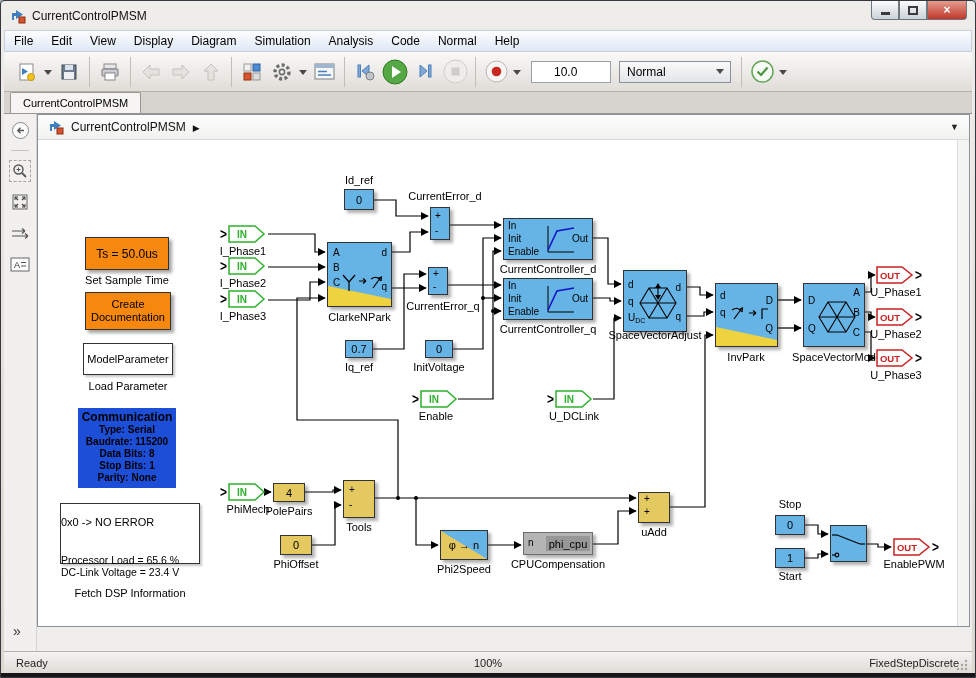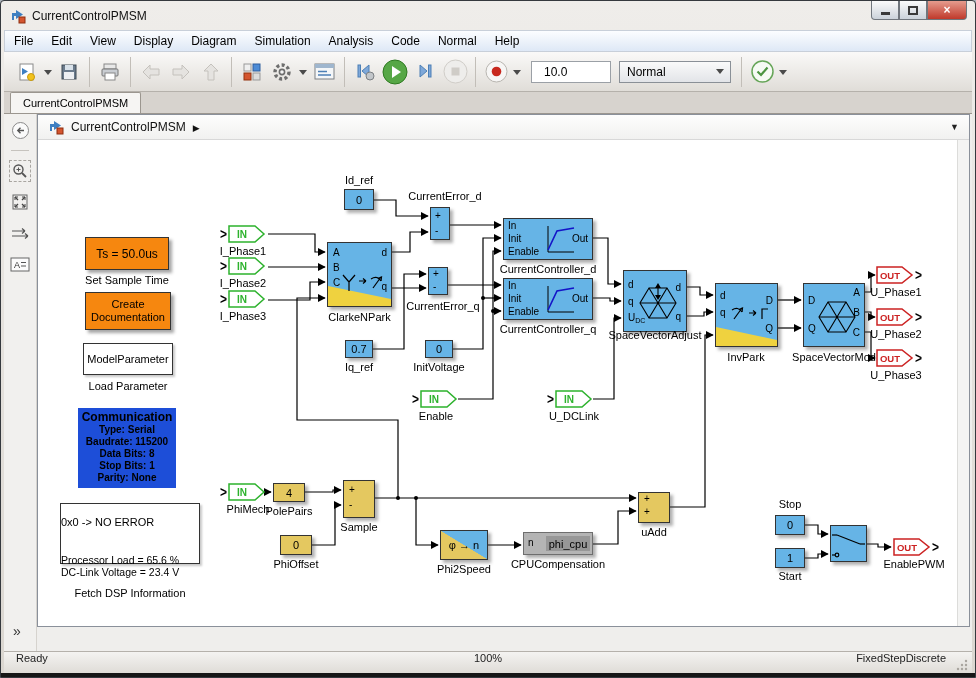--- a/index.html
+++ b/index.html
@@ -15,42 +15,42 @@
 .minbar{display:block;width:9px;height:3px;background:#3A3A3A;margin-top:7px}
 .maxbox{display:block;width:10px;height:9px;border:2px solid #3A3A3A}
 
 .menubar{position:absolute;left:3px;right:3px;top:29px;height:22px;background:linear-gradient(#FCFDFF,#DEE8F6);border:1px solid #C8CFD9;display:flex;align-items:center;font-size:12px}
 .menu-item{padding:3px 9px;cursor:default}
 
 .toolbar{position:absolute;left:3px;right:3px;top:51px;height:40px;background:linear-gradient(#FAF9F8,#E0DDD8);border-bottom:1px solid #B5B1AB;display:flex;align-items:center;padding:0 8px}
 .tbtn{height:32px;min-width:28px;display:flex;align-items:center;justify-content:center;margin:0 1px}
 .caret{width:0;height:0;border:4px solid transparent;border-top:5px solid #4A4A4A;margin:5px 2px 0 2px}
 .tsep{width:1px;height:30px;background:#C2BEB8;margin:0 5px}
-.time-input{width:80px;height:22px;border:1px solid #9BA0A6;font-size:12px;padding:2px 12px;font-family:"Liberation Sans",sans-serif}
+.time-input{width:80px;height:22px;border:1px solid #9BA0A6;font-size:12px;padding:2px 22px;font-family:"Liberation Sans",sans-serif}
 .mode-select{width:112px;height:22px;border:1px solid #8A9097;background:linear-gradient(#FAFAFA,#E2E4E8);font-size:12px;display:flex;align-items:center;justify-content:space-between;padding:0 4px 0 7px;margin-left:8px}
 
 .tabbar{position:absolute;left:3px;right:3px;top:91px;height:22px;background:#D7D3CE;border-bottom:1px solid #9B968F;display:flex;align-items:flex-end;padding-left:6px}
 .tab{height:21px;background:#F6F5F3;border:1px solid #9B968F;border-bottom:none;border-radius:2px 2px 0 0;font-size:11px;padding:4px 12px 0 12px}
 
 .main{position:absolute;left:3px;right:3px;top:113px;height:537px;background:#EFEEEC}
 .palette{position:absolute;left:0;top:0;bottom:0;width:33px;background:#F1F0EE;border-right:1px solid #D6D3CE;display:flex;flex-direction:column;align-items:center;padding-top:5px;gap:9px}
 .pic{width:22px;height:22px;display:flex;align-items:center;justify-content:center}
 .pdiv{width:18px;height:1px;background:#C6C3BE}
 .zoombox{border:1px dashed #A9A6A1;width:22px;height:22px}
 .more{position:absolute;left:9px;top:509px;font-size:14px;color:#333;letter-spacing:-1px}
 .frame{position:absolute;left:33px;top:0;right:2px;bottom:24px;border:1px solid #8A909A;background:#fff}
 .breadcrumb{position:absolute;left:0;right:0;top:0;height:25px;background:linear-gradient(#FDFDFD,#F1F1F0);border-bottom:1px solid #D8D8D8;display:flex;align-items:center;padding:0 10px;gap:7px;font-size:12px;color:#111}
 .crumb-arrow{font-size:9px;margin-top:1px}
 .crumb-caret{margin-left:auto;font-size:9px;color:#222}
 .canvas{position:absolute;left:0;top:25px;right:12px;bottom:0;background:#fff;overflow:hidden}
 .vstrip{position:absolute;right:0;top:25px;bottom:0;width:12px;background:#F4F4F3;border-left:1px solid #DCDCDA}
 
-.status{position:absolute;left:3px;right:3px;top:650px;height:23px;background:linear-gradient(#F4F3F1,#DEDBD6);border-top:1px solid #B5B1AB;font-size:11px;color:#222;display:flex;}
+.status{position:absolute;left:3px;right:3px;top:650px;height:23px;background:linear-gradient(#F4F3F1,#DEDBD6);border-top:1px solid #B5B1AB;font-size:11px;color:#222;display:flex;align-items:center}
 .status .zoomval{position:absolute;left:50%;transform:translateX(-50%)}
-.status .solver{margin-left:auto;margin-right:26px}
+.status .solver{margin-left:auto;margin-right:13px}
 .grip{position:absolute;right:4px;bottom:3px}
 .bottomstrip{position:absolute;left:0;right:0;bottom:0;height:4px;background:#161616}
 
 .blk{position:absolute;border:1px solid #333;font-size:11px;color:#000;box-shadow:3px 3px 3px rgba(60,60,60,.4)}
 .blue{background:#66B4E6}
 .yellow{background:#E4C860}
 .orange{background:#F6870F;box-shadow:3px 3px 3px rgba(60,60,60,.45)}
 .whiteb{background:#fff;box-shadow:2px 2px 2px rgba(60,60,60,.28)}
 .grayb{background:#1d4ed8;border:none;box-shadow:none}
 .ctr{display:flex;align-items:center;justify-content:center;text-align:center}
@@ -552,21 +552,21 @@
         <div class="lbl" style="left:732px;top:211px;width:128px">SpaceVectorMod</div>
 
         <div class="blk yellow ctr" style="left:235px;top:343px;width:32px;height:19px">
             <span>4</span>
           </div>
         <div class="lbl" style="left:219px;top:365px;width:64px">PolePairs</div>
         <div class="blk yellow" style="left:305px;top:340px;width:32px;height:38px">
           <span class="plbl" style="left:5px;top:3px">+</span>
           <span class="plbl" style="left:5px;top:18px">-</span>
         </div>
-        <div class="lbl" style="left:289px;top:381px;width:64px">Sample</div>
+        <div class="lbl" style="left:289px;top:381px;width:64px">Tools</div>
         <div class="blk yellow ctr" style="left:242px;top:395px;width:32px;height:20px">
             <span>0</span>
           </div>
         <div class="lbl" style="left:226px;top:418px;width:64px">PhiOffset</div>
         <div class="blk ctr" style="left:402px;top:390px;width:48px;height:30px;background:linear-gradient(to top right,#E4C860 49.5%,#66B4E6 50.5%)">
             <span>φ → n</span>
           </div>
         <div class="lbl" style="left:378px;top:423px;width:96px">Phi2Speed</div>
         <div class="blk" style="left:485px;top:392px;width:70px;height:23px;background:#B4B4B4;border-color:#6E6E6E">
           <span class="plbl" style="left:4px;top:4px">n</span>

